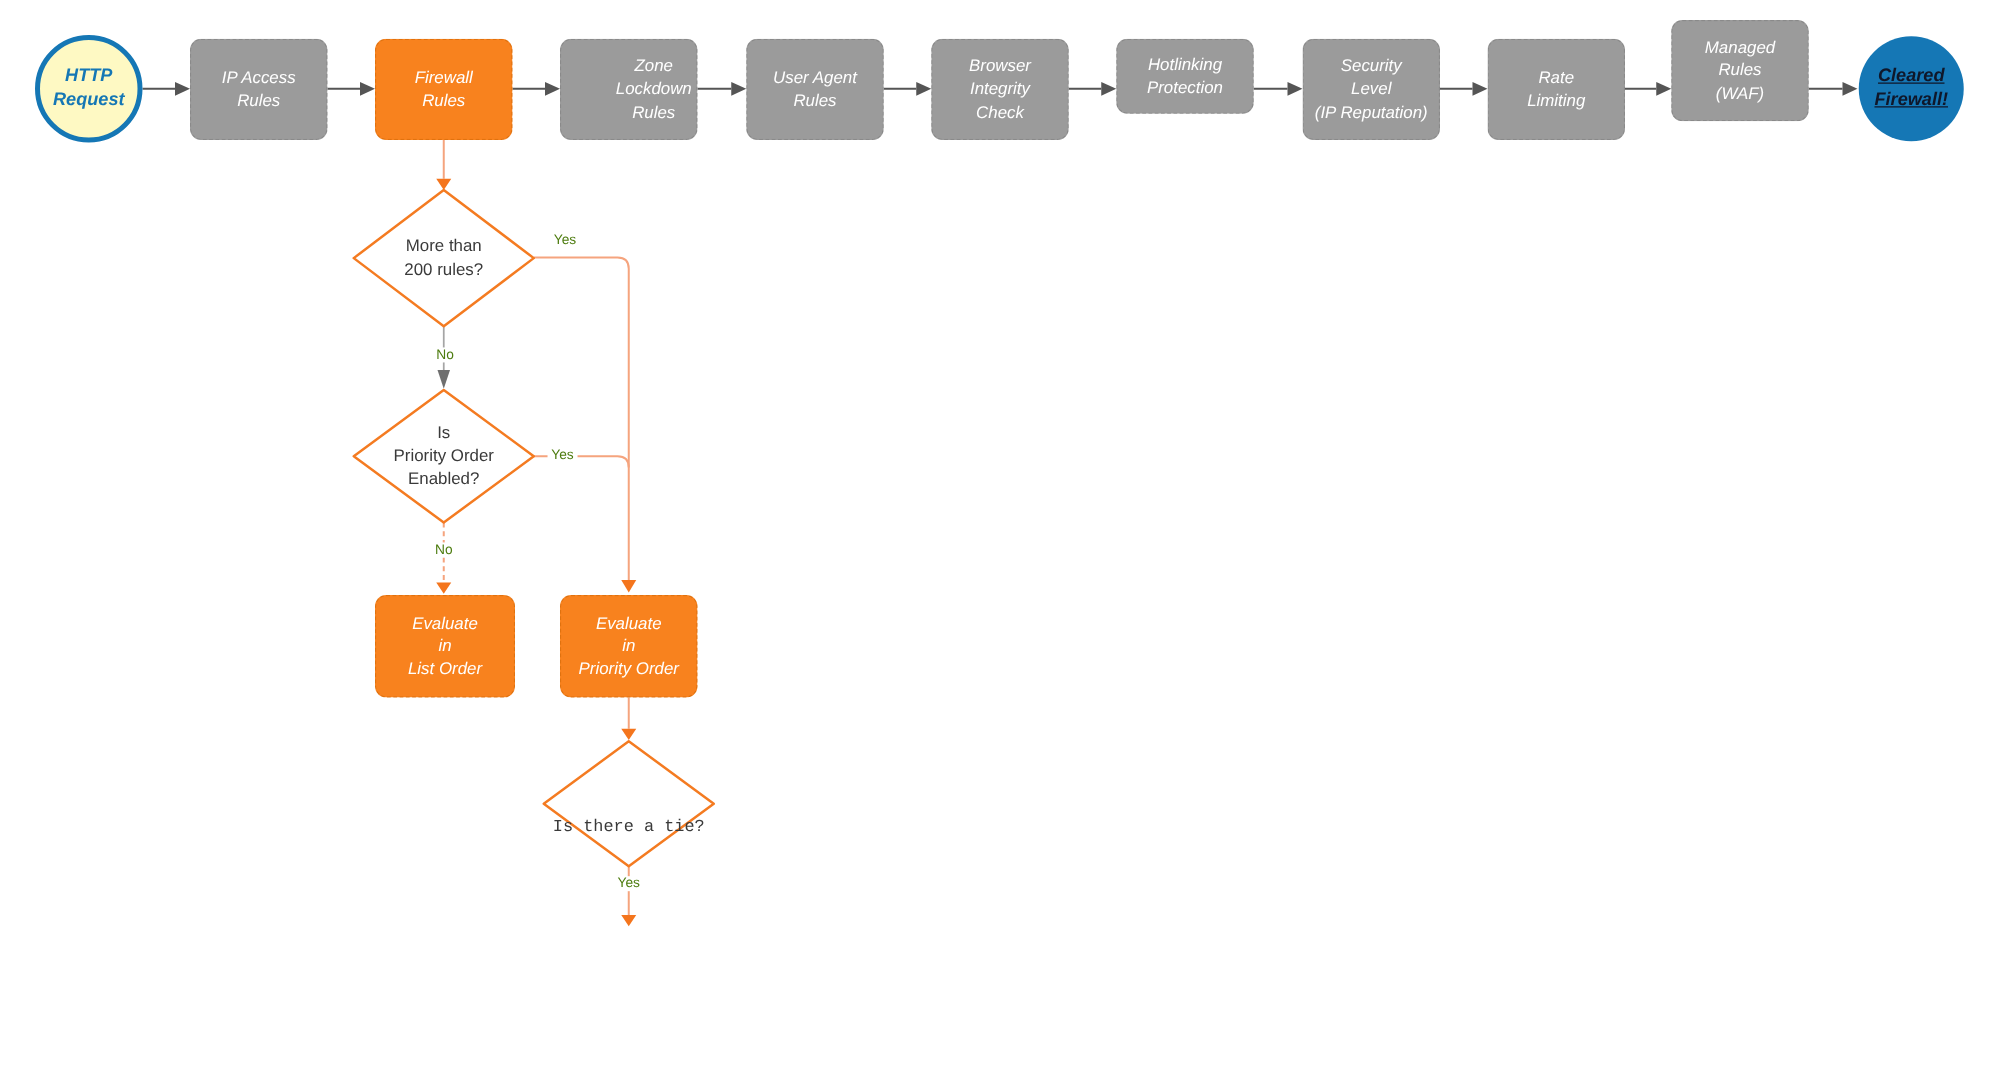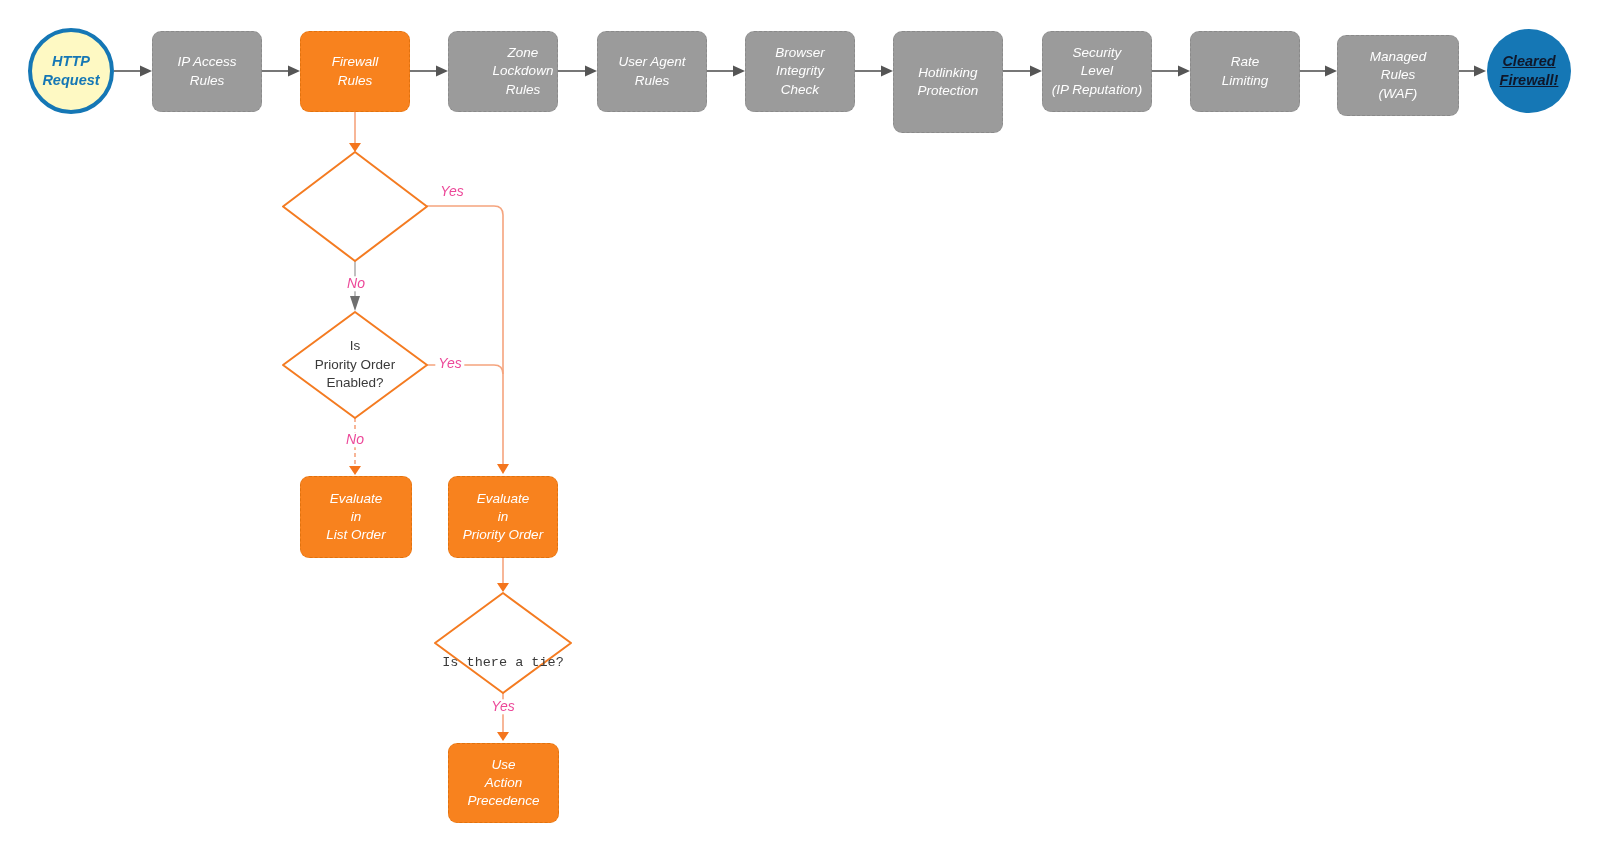--- a/index.html
+++ b/index.html
@@ -80,23 +80,22 @@
     text-decoration:underline;
   }
   .diamond-label{
     color:var(--ink);
     font-size:13.5px;
     line-height:1.4;
   }
   .edge-label{
     position:absolute;
     transform:translate(-50%,-50%);
-    font-style:italic;
-    font-size:14px;
-    color:#ec4899;
+    font-size:11px;
+    color:#4d7c0f;
     background:#ffffff;
     padding:0 3px;
     line-height:1.1;
   }
 </style>
 </head>
 <body>
 
 <div class="canvas">
 
@@ -190,48 +189,47 @@
   <div class="node stage orange" style="left:300px;top:31px;width:110px;height:81px;">Firewall
 Rules</div>
   <div class="node stage gray" style="left:448px;top:31px;width:110px;height:81px;padding-left:40px;">Zone
 Lockdown
 Rules</div>
   <div class="node stage gray" style="left:597px;top:31px;width:110px;height:81px;">User Agent
 Rules</div>
   <div class="node stage gray" style="left:745px;top:31px;width:110px;height:81px;">Browser
 Integrity
 Check</div>
-  <div class="node stage gray" style="left:893px;top:31px;width:110px;height:102px;">Hotlinking
+  <div class="node stage gray" style="left:893px;top:31px;width:110px;height:60px;">Hotlinking
 Protection</div>
   <div class="node stage gray" style="left:1042px;top:31px;width:110px;height:81px;">Security
 Level
 (IP Reputation)</div>
   <div class="node stage gray" style="left:1190px;top:31px;width:110px;height:81px;">Rate
 Limiting</div>
-  <div class="node stage gray" style="left:1337px;top:35px;width:122px;height:81px;">Managed
+  <div class="node stage gray" style="left:1337px;top:16px;width:110px;height:81px;">Managed
 Rules
 (WAF)</div>
 
   <div class="node terminal end" style="left:1487px;top:29px;width:84px;height:84px;">Cleared
 Firewall!</div>
 
+  <div class="node diamond-label" style="left:283px;top:152px;width:144px;height:109px;">More than
+200 rules?</div>
   <div class="node diamond-label" style="left:283px;top:312px;width:144px;height:106px;">Is
 Priority Order
 Enabled?</div>
   <div class="node diamond-label" style="left:435px;top:613px;width:136px;height:100px;font-family:Liberation Mono, monospace;">Is there a tie?</div>
 
   <div class="node stage orange" style="left:300px;top:476px;width:112px;height:82px;">Evaluate
 in
 List Order</div>
   <div class="node stage orange" style="left:448px;top:476px;width:110px;height:82px;">Evaluate
 in
 Priority Order</div>
-  <div class="node stage orange" style="left:448px;top:743px;width:111px;height:80px;">Use
-Action
-Precedence</div>
 
   <span class="edge-label" style="left:452px;top:192px;">Yes</span>
   <span class="edge-label" style="left:356px;top:284px;">No</span>
   <span class="edge-label" style="left:450px;top:364px;">Yes</span>
   <span class="edge-label" style="left:355px;top:440px;">No</span>
   <span class="edge-label" style="left:503px;top:707px;">Yes</span>
 
 </div>
 
 </body></html>

